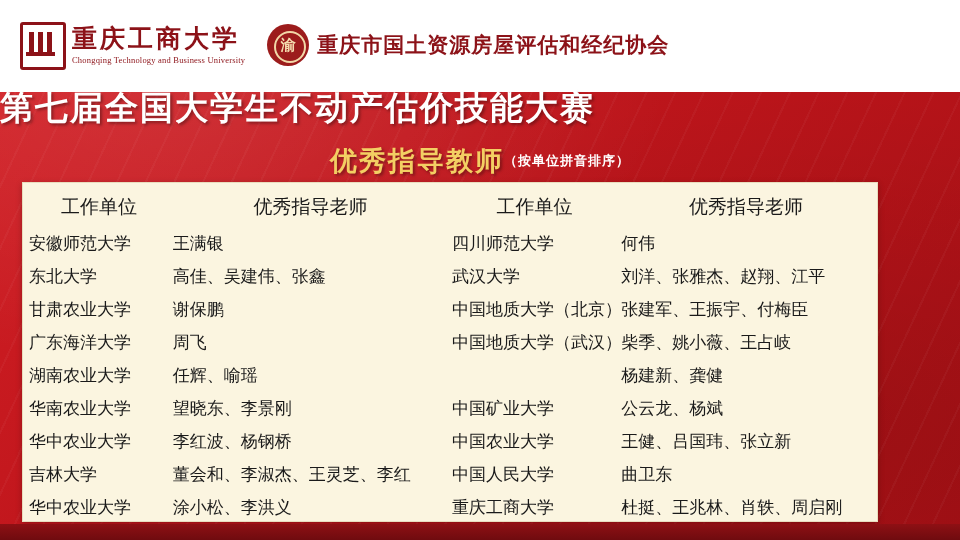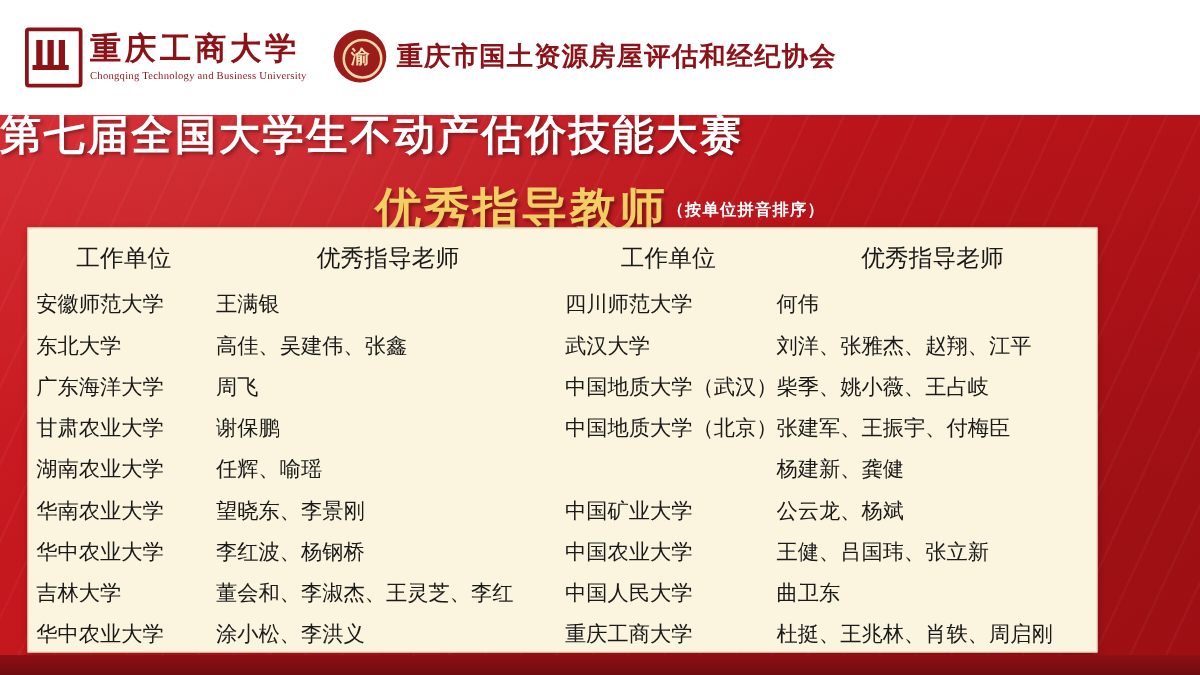--- a/index.html
+++ b/index.html
@@ -153,21 +153,21 @@
   }
   .title-sub-wrap {
     position: absolute;
     left: 0; right: 0;
     top: 143px;
     text-align: center;
     white-space: nowrap;
   }
   .title-sub {
     font-family: "DejaVu Serif", serif;
-    font-size: 37px;
+    font-size: 27px;
     font-weight: bold;
     color: #f3cf63;
     letter-spacing: 2px;
     text-shadow: 2px 2px 3px rgba(0,0,0,0.35);
     vertical-align: middle;
   }
   .title-note {
     font-family: "DejaVu Serif", serif;
     font-size: 13px;
     font-weight: bold;
@@ -282,32 +282,32 @@
           <td>四川师范大学</td>
           <td>何伟</td>
         </tr>
         <tr>
           <td>东北大学</td>
           <td>高佳、吴建伟、张鑫</td>
           <td>武汉大学</td>
           <td>刘洋、张雅杰、赵翔、江平</td>
         </tr>
         <tr>
+          <td>甘肃农业大学</td>
+          <td>谢保鹏</td>
+          <td>中国地质大学（北京）</td>
+          <td>张建军、王振宇、付梅臣</td>
+        </tr>
+        <tr>
           <td>广东海洋大学</td>
           <td>周飞</td>
           <td>中国地质大学（武汉）</td>
           <td>柴季、姚小薇、王占岐</td>
         </tr>
         <tr>
-          <td>甘肃农业大学</td>
-          <td>谢保鹏</td>
-          <td>中国地质大学（北京）</td>
-          <td>张建军、王振宇、付梅臣</td>
-        </tr>
-        <tr>
           <td>湖南农业大学</td>
           <td>任辉、喻瑶</td>
           <td></td>
           <td>杨建新、龚健</td>
         </tr>
         <tr>
           <td>华南农业大学</td>
           <td>望晓东、李景刚</td>
           <td>中国矿业大学</td>
           <td>公云龙、杨斌</td>

